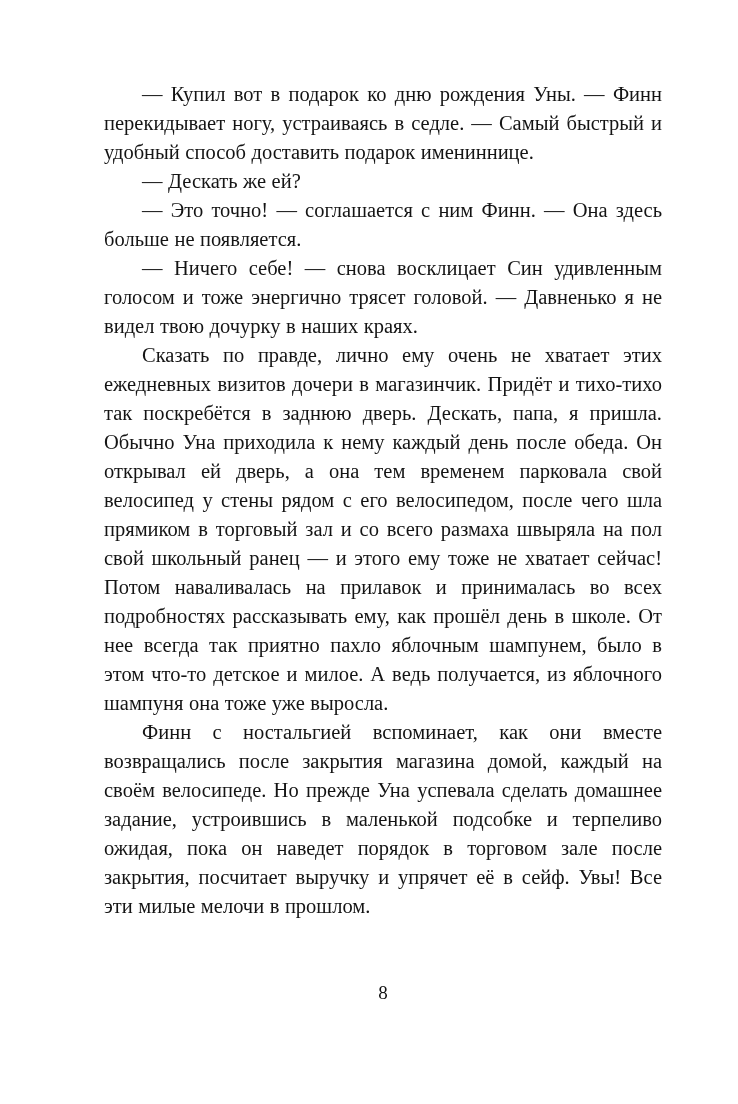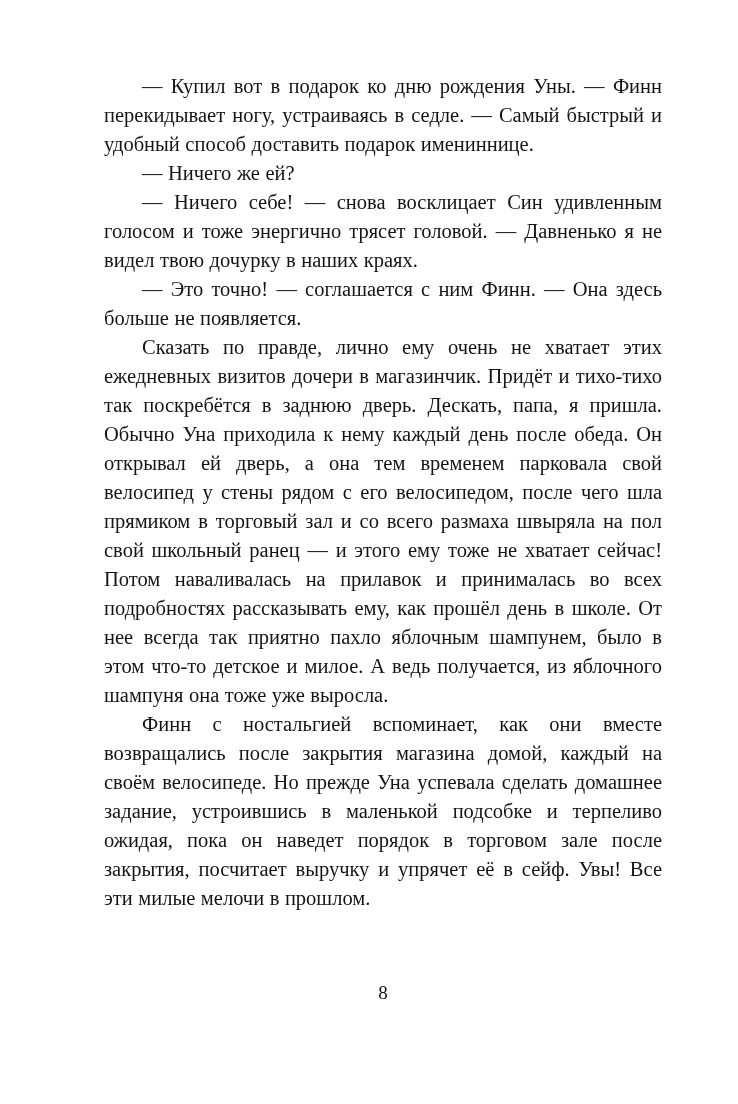--- a/index.html
+++ b/index.html
@@ -11,21 +11,21 @@
     position: relative;
     width: 738px;
     height: 1104px;
     background: #ffffff;
     color: #141414;
     font-family: "Liberation Serif", "DejaVu Serif", serif;
     overflow: hidden;
   }
   .text-block {
     position: absolute;
-    top: 72px;
+    top: 80px;
     left: 104px;
     width: 558px;
     font-size: 20.5px;
     line-height: 29px;
     text-align: justify;
     hyphens: auto;
     -webkit-hyphens: auto;
     word-spacing: 0.02em;
   }
   .text-block p {
@@ -42,20 +42,20 @@
     font-size: 19px;
     color: #141414;
   }
 </style>
 </head>
 <body>
 
 <div class="book-page">
   <div class="text-block">
       <p>— Купил вот в подарок ко дню рождения Уны. — Финн перекидывает ногу, устраиваясь в седле. — Самый быстрый и удобный способ доставить подарок имениннице.</p>
-      <p>— Ничего же ей?</p>
+      <p>— Дескать же ей?</p>
+      <p>— Это точно! — соглашается с ним Финн. — Она здесь больше не появляется.</p>
       <p>— Ничего себе! — снова восклицает Син удивленным голосом и тоже энергично трясет головой. — Давненько я не видел твою дочурку в наших краях.</p>
-      <p>— Это точно! — соглашается с ним Финн. — Она здесь больше не появляется.</p>
       <p>Сказать по правде, лично ему очень не хватает этих ежедневных визитов дочери в магазинчик. Придёт и тихо-тихо так поскребётся в заднюю дверь. Дескать, папа, я пришла. Обычно Уна приходила к нему каждый день после обеда. Он открывал ей дверь, а она тем временем парковала свой велосипед у стены рядом с его велосипедом, после чего шла прямиком в торговый зал и со всего размаха швыряла на пол свой школьный ранец — и этого ему тоже не хватает сейчас! Потом наваливалась на прилавок и принималась во всех подробностях рассказывать ему, как прошёл день в школе. От нее всегда так приятно пахло яблочным шампунем, было в этом что-то детское и милое. А ведь получается, из яблочного шампуня она тоже уже выросла.</p>
       <p>Финн с ностальгией вспоминает, как они вместе возвращались после закрытия магазина домой, каждый на своём велосипеде. Но прежде Уна успевала сделать домашнее задание, устроившись в маленькой подсобке и терпеливо ожидая, пока он наведет порядок в торговом зале после закрытия, посчитает выручку и упрячет её в сейф. Увы! Все эти милые мелочи в прошлом.</p>
     </div>
   <div class="page-number">8</div>
 </div>
 
 </body></html>

